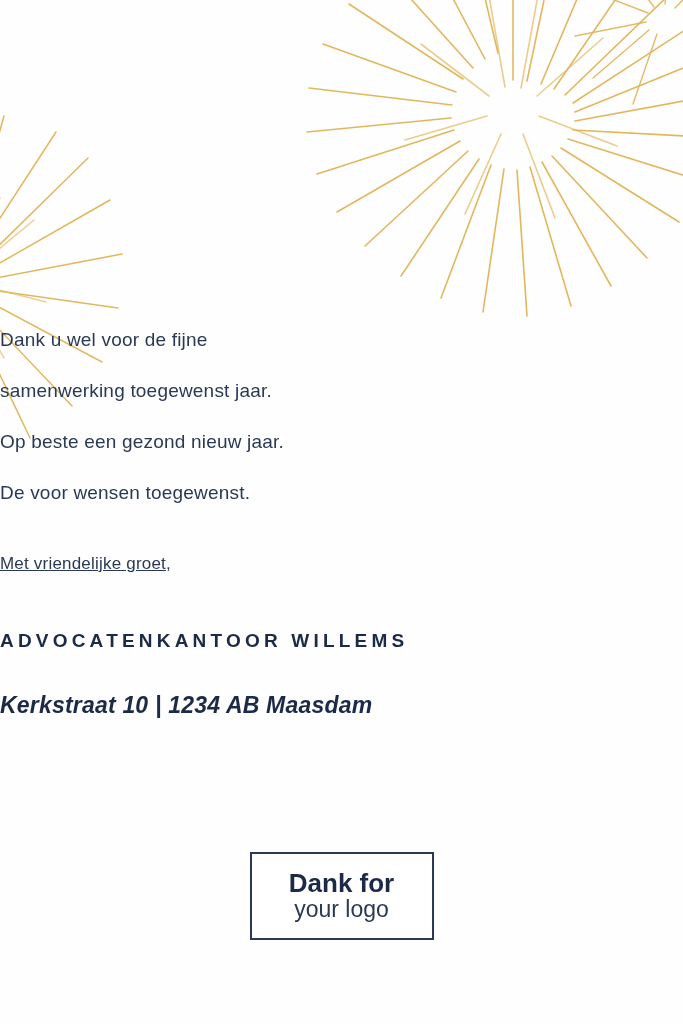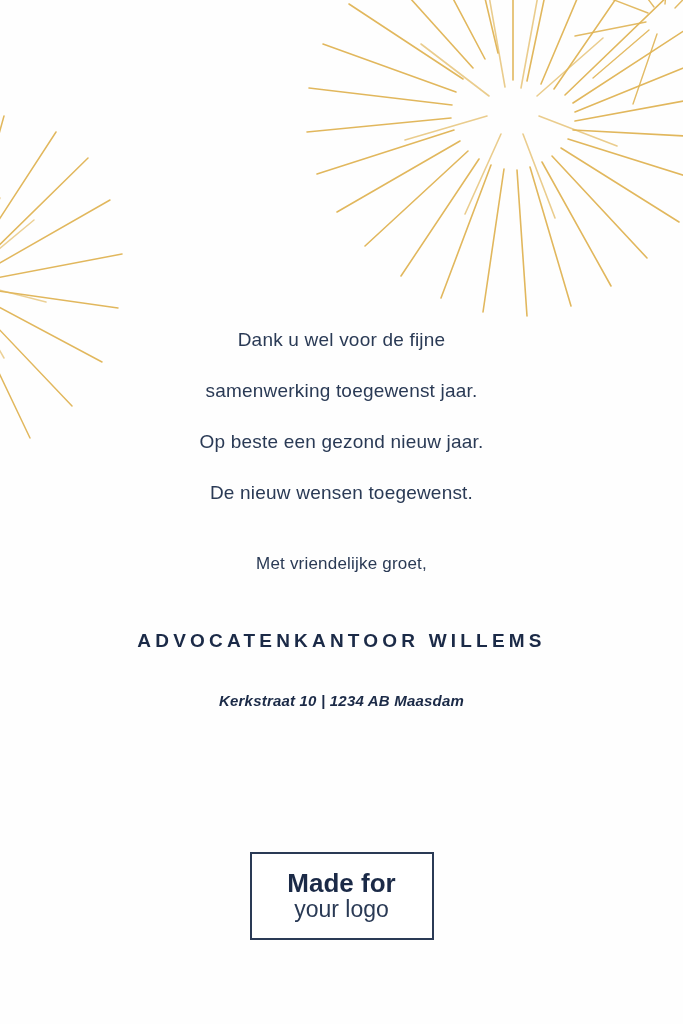--- a/index.html
+++ b/index.html
@@ -45,50 +45,50 @@
     width: 180px;
     height: 180px;
   }
 
   
   .content {
     position: absolute;
     left: 0;
     right: 0;
     top: 330px;
-    text-align: center;
   }
   .message-line {
     font-size: 19px;
     line-height: 1.0;
     letter-spacing: 0.2px;
     color: #2a3a55;
     margin: 0 0 32px 0;
     font-weight: 400;
   }
   .message-line:last-child { margin-bottom: 0; }
 
   .greeting {
     margin-top: 52px;
     font-size: 17px;
     color: #2a3a55;
     letter-spacing: 0.2px;
+    text-decoration: underline;
   }
 
   .company {
     margin-top: 56px;
     font-size: 19px;
     font-weight: 700;
     letter-spacing: 4.2px;
     color: #1b2a47;
   }
 
   .address {
     margin-top: 40px;
-    font-size: 15px;
+    font-size: 23px;
     font-style: italic;
     font-weight: 700;
     color: #1b2a47;
     letter-spacing: 0.2px;
   }
 
   
   .logo-box {
     position: absolute;
     left: 50%;
@@ -204,25 +204,25 @@
         <line x1="2" y1="-16" x2="8" y2="-78"></line>
         <line x1="12" y1="-12" x2="56" y2="-58"></line>
       </g>
     </g>
   </svg>
 
   <div class="content">
     <p class="message-line">Dank u wel voor de fijne</p>
     <p class="message-line">samenwerking toegewenst jaar.</p>
     <p class="message-line">Op beste een gezond nieuw jaar.</p>
-    <p class="message-line">De nieuw wensen toegewenst.</p>
+    <p class="message-line">De voor wensen toegewenst.</p>
 
     <p class="greeting">Met vriendelijke groet,</p>
     <p class="company">ADVOCATENKANTOOR  WILLEMS</p>
     <p class="address">Kerkstraat 10 | 1234 AB Maasdam</p>
   </div>
 
   <div class="logo-box">
-    <span class="logo-line1">Made for</span>
+    <span class="logo-line1">Dank for</span>
     <span class="logo-line2">your logo</span>
   </div>
 
 </div>
 
 </body></html>

